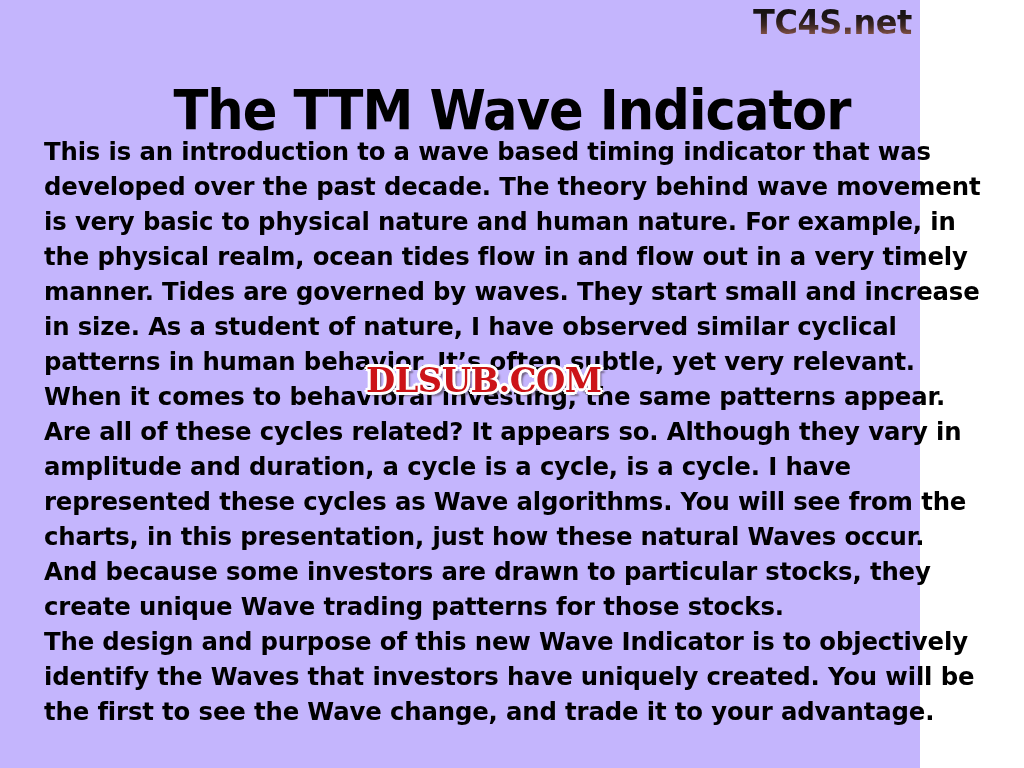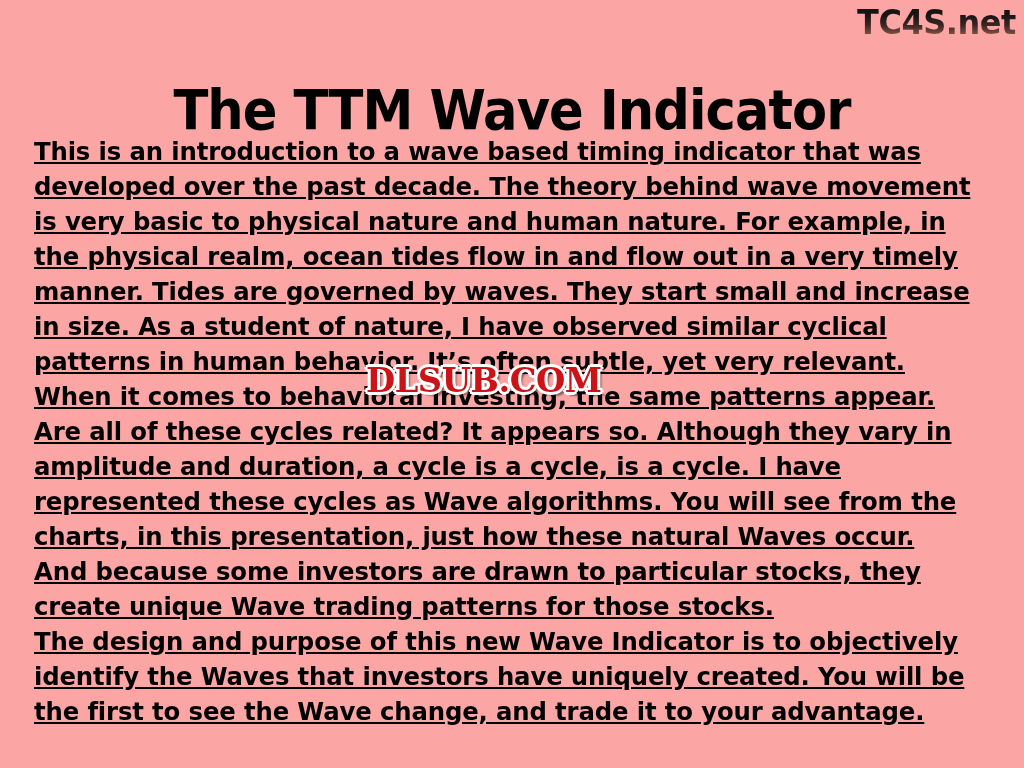--- a/index.html
+++ b/index.html
@@ -10,23 +10,23 @@
     width: 1024px;
     height: 768px;
     background: #ffffff;
     font-family: "Liberation Sans", sans-serif;
     overflow: hidden;
     position: relative;
   }
 
   .slide {
     position: relative;
-    width: 1024px;
+    width: 920px;
     height: 768px;
-    background: #fca5a5;
+    background: #c4b5fd;
   }
 
   
   .brand-top {
     position: absolute;
     top: 2px;
     right: 8px;
     font-family: "DejaVu Sans", sans-serif;
     font-weight: bold;
     font-size: 34px;
@@ -64,23 +64,22 @@
     letter-spacing: -1px;
     color: #000000;
     transform: scaleX(0.93);
     white-space: nowrap;
   }
 
   
   .body-block {
     position: absolute;
     top: 134px;
-    left: 34px;
+    left: 44px;
     width: 962px;
-    text-decoration: underline;
   }
   .body-line {
     font-family: "DejaVu Sans", sans-serif;
     font-weight: bold;
     font-size: 25.5px;
     line-height: 35px;
     height: 35px;
     color: #000000;
     letter-spacing: -0.15px;
     white-space: nowrap;

